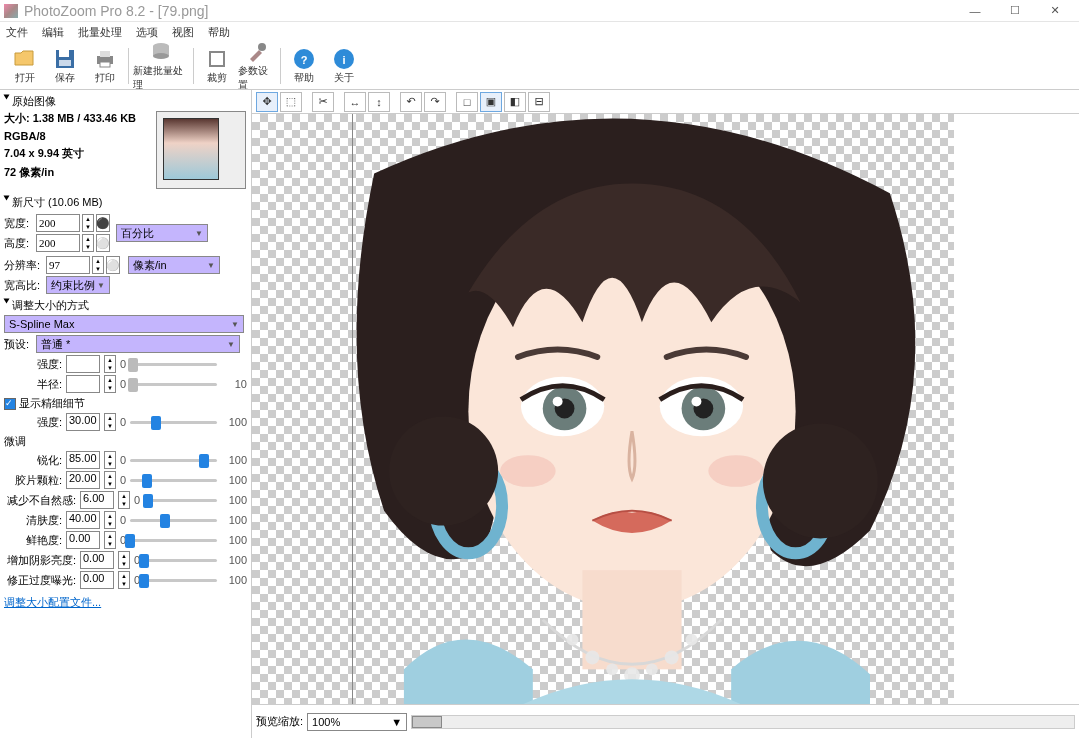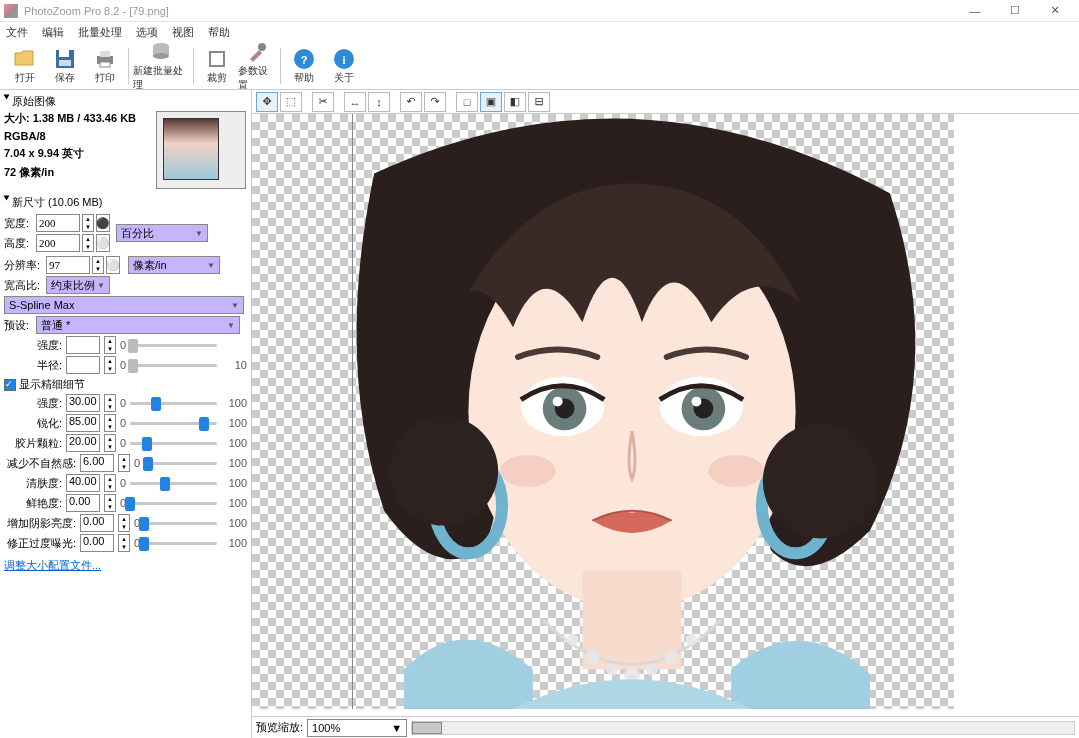--- a/index.html
+++ b/index.html
@@ -1,20 +1,20 @@
 <!DOCTYPE html>
 <html><head>
 <meta charset="utf-8">
 <style>
 * { margin: 0; padding: 0; box-sizing: border-box; font-family: "Microsoft YaHei", "SimSun", Arial, sans-serif; font-size: 11px; }
 body { background: #fff; width: 1079px; height: 738px; overflow: hidden; }
 
 .titlebar { height: 22px; background: #fff; display: flex; align-items: center; padding: 0 4px; border-bottom: 1px solid #e5e5e5; }
 .titlebar .title-icon { width: 14px; height: 14px; background: linear-gradient(135deg,#e8a,#a88,#8aa); margin-right: 6px; }
-.titlebar .title-text { flex: 0 0 auto; color: #999; font-size: 11px; }
+.titlebar .title-text { flex: 0 0 auto; color: #999; font-size: 14px; }
 .titlebar .spacer { flex: 1; }
 .titlebar .win-btns { display: flex; }
 .titlebar .win-btn { width: 40px; height: 22px; display: flex; align-items: center; justify-content: center; color: #555; }
 .titlebar .win-btn.close { color: #555; }
 
 .menubar { height: 20px; display: flex; align-items: center; padding: 0 6px; gap: 14px; color: #333; }
 .menubar span { cursor: default; }
 
 .toolbar { height: 48px; background: #fff; display: flex; align-items: center; padding: 2px 6px; gap: 2px; border-bottom: 1px solid #ccc; }
 .tool-btn { display: flex; flex-direction: column; align-items: center; justify-content: center; width: 38px; height: 44px; }
@@ -67,21 +67,21 @@
 .ct-btn.active { background: #e8f0fb; border-color: #6ea8e0; }
 .ct-sep { width: 6px; }
 
 .canvas-area { flex:1; position: relative; overflow:hidden; background: #fff; }
 .checker { position: absolute; left: 0; top: 0; width: 702px; height: 595px;
   background-image: linear-gradient(45deg,#ccc 25%,transparent 25%),linear-gradient(-45deg,#ccc 25%,transparent 25%),linear-gradient(45deg,transparent 75%,#ccc 75%),linear-gradient(-45deg,transparent 75%,#ccc 75%);
   background-size: 16px 16px; background-position: 0 0,0 8px,8px -8px,-8px 0; background-color: #fff;
 }
 .portrait { position:absolute; left: 60px; top: 0; width: 640px; height: 595px; overflow:hidden; }
 
-.bottom-bar { height: 22px; display:flex; align-items:center; border-top:1px solid #ccc; padding: 0 4px; gap:4px;}
+.bottom-bar { height: 34px; display:flex; align-items:center; border-top:1px solid #ccc; padding: 0 4px; gap:4px;}
 .zoom-dd { width: 100px; height: 18px; border:1px solid #888; display:flex; align-items:center; justify-content:space-between; padding:0 4px;}
 .hscroll { flex:1; height: 14px; background:#eee; border:1px solid #ccc; position:relative;}
 .hscroll .thumb { position:absolute; left:0; top:0; width: 30px; height:12px; background:#c8c8c8;}
 
 
 svg.face { width:100%; height:100%; }
 </style>
 </head>
 <body>
 
@@ -253,20 +253,24 @@
     </div>
 
     <div class="form-row">
       <label class="wide">宽高比:</label>
       <div class="dropdown" style="width:64px">
           <span>约束比例</span>
           <span class="arr">▼</span>
         </div>
     </div>
 
+    <div class="section-title" style="margin-top:4px">
+        <span class="tri"></span>
+        <span>调整大小的方式</span>
+      </div>
 
     <div class="dropdown" style="width:240px">
         <span>S-Spline Max</span>
         <span class="arr">▼</span>
       </div>
     <div class="form-row" style="margin-top:2px">
       <label>预设:</label>
       <div class="dropdown" style="width:204px">
           <span>普通 *</span>
           <span class="arr">▼</span>
@@ -316,20 +320,21 @@
         </div>
       <div class="srange">
           <span class="min">0</span>
           <div class="slider-track">
             <div class="slider-thumb" style="left:30%"></div>
           </div>
           <span class="max">100</span>
         </div>
     </div>
 
+    <div style="margin-top:3px">微调</div>
 
     <div class="slider-row">
       <div class="slabel">锐化:</div>
       <div class="sval">85.00</div>
       <div class="sspin">
           <div>▲</div>
           <div>▼</div>
         </div>
       <div class="srange">
           <span class="min">0</span>

